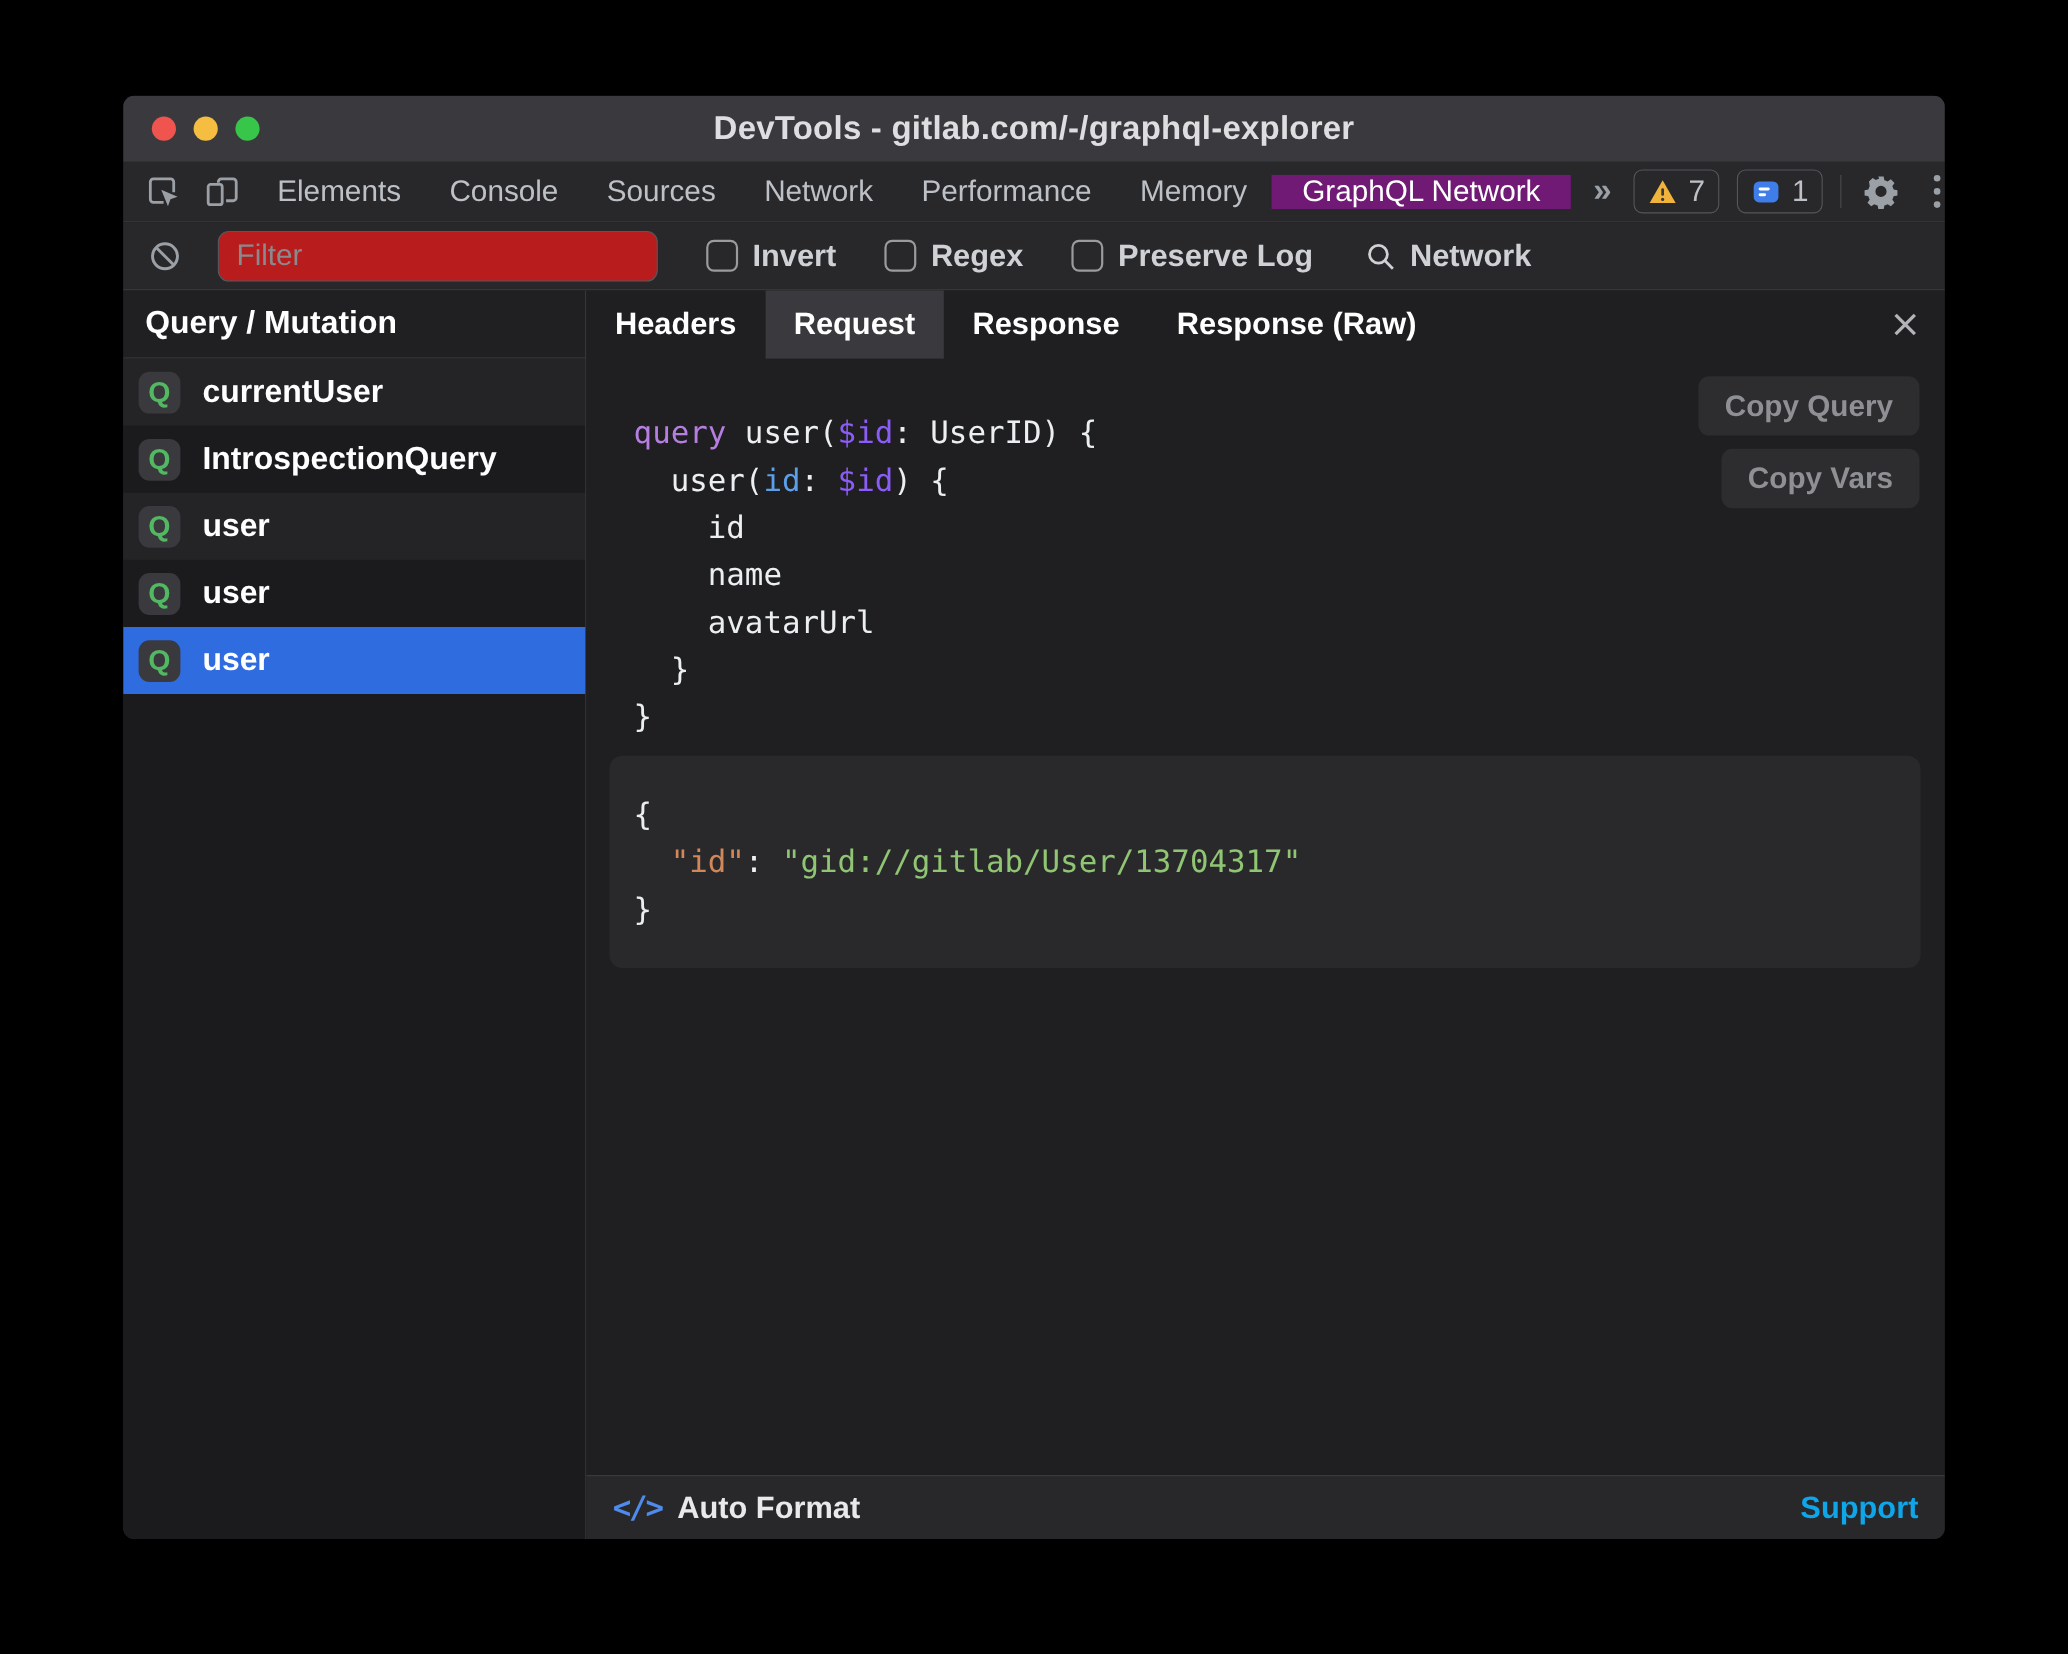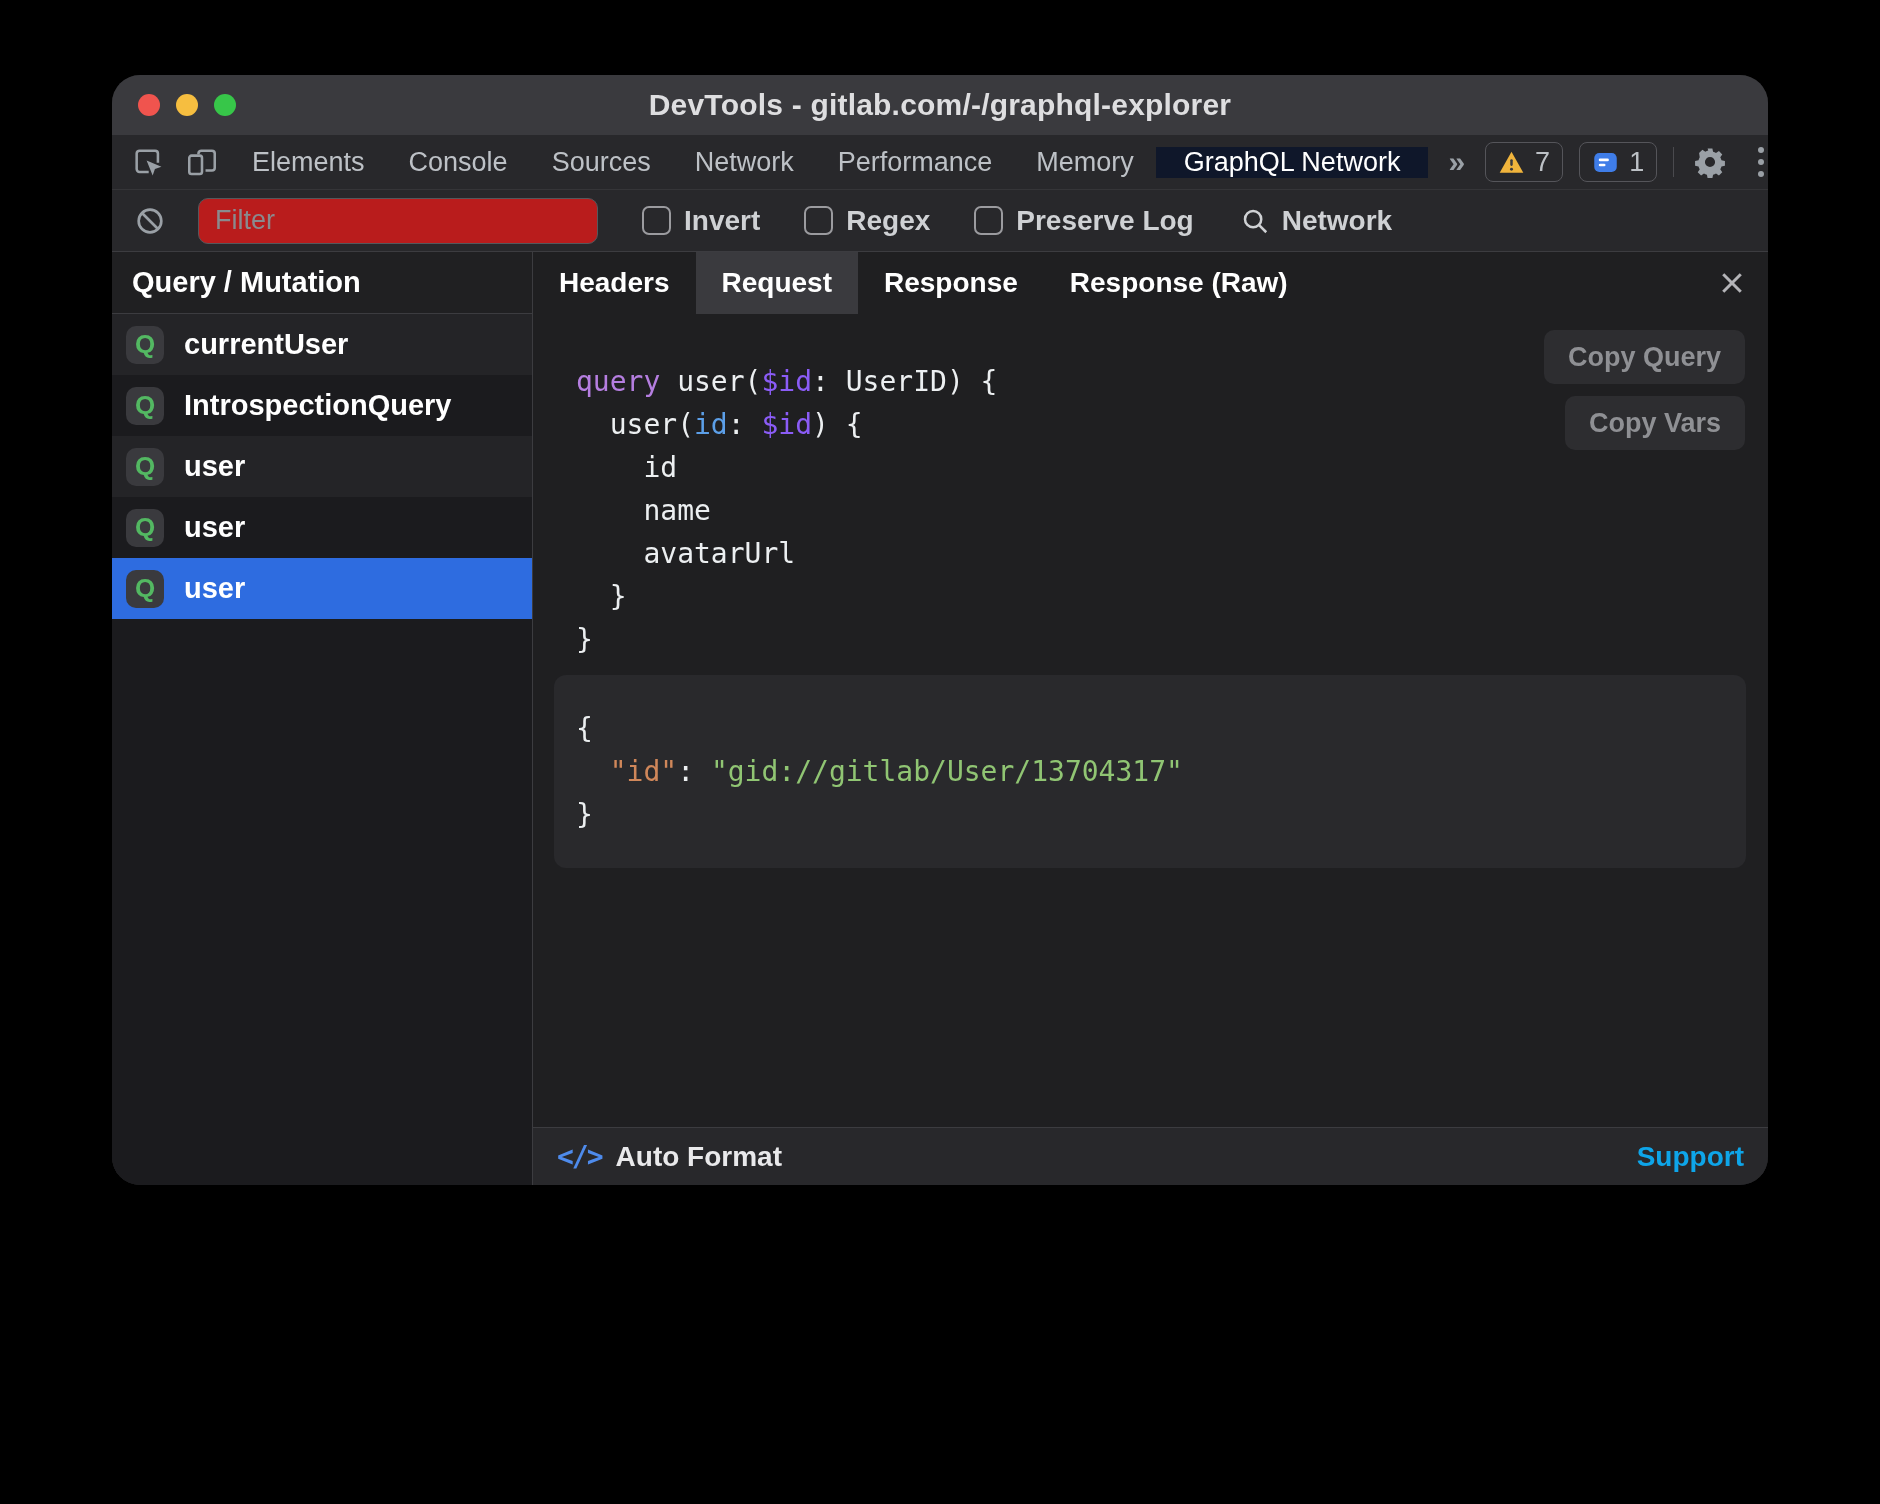--- a/index.html
+++ b/index.html
@@ -1,21 +1,21 @@
 <!DOCTYPE html>
 <html><head>
 <meta charset="utf-8">
 <style>
   * { box-sizing: border-box; margin: 0; padding: 0; }
   html,body { width:1880px; height:1504px; background:#000; overflow:hidden;
     font-family:"Liberation Sans", sans-serif; }
 
   .window {
-    position:absolute; left:112px; top:75px; width:1656px; height:1110px;
-    background:#1f1f21; border-radius:28px; overflow:hidden;
+    position:absolute; left:112px; top:87px; width:1656px; height:1312px;
+    background:#1f1f21; border-radius:10px; overflow:hidden;
     box-shadow:0 0 0 1px rgba(0,0,0,.8), 0 30px 80px rgba(0,0,0,.7);
     display:flex; flex-direction:column;
   }
 
   
   .titlebar { height:60px; background:#3a3a3e; flex:0 0 auto;
     display:flex; align-items:center; position:relative; }
   .traffic { display:flex; gap:16px; padding-left:26px; }
   .light { width:22px; height:22px; border-radius:50%; }
   .light.red { background:#f0544e; }
@@ -26,21 +26,21 @@
 
   
   .toolbar { height:55px; background:#28282b; flex:0 0 auto;
     display:flex; align-items:stretch; border-bottom:1px solid #353538; }
   .tool-icons { display:flex; align-items:center; padding:0 8px 0 16px; gap:14px; color:#9aa0a6; }
   .tool-btn { width:40px; height:40px; display:flex; align-items:center; justify-content:center; }
   .vsep { width:1px; height:30px; background:#4a4a4e; align-self:center; }
   .main-tabs { display:flex; align-items:center; }
   .main-tab { display:flex; align-items:center; padding:0 22px; color:#bdc1c6;
     font-size:27px; white-space:nowrap; }
-  .main-tab.selected { background:#0f172a; color:#fff; padding:0 28px; }
+  .main-tab.selected { background:#701a75; color:#fff; padding:0 28px; }
   .chevrons { display:flex; align-items:center; padding:0 20px; color:#9aa0a6;
     font-size:30px; font-weight:700; }
   .toolbar-right { margin-left:auto; display:flex; align-items:center; gap:16px; padding-right:20px; }
   .badge-pill { display:flex; align-items:center; gap:10px; border:1px solid #55555a;
     border-radius:8px; height:40px; padding:0 12px; color:#bdc1c6; font-size:27px; }
   .dots { display:flex; flex-direction:column; gap:6px; align-items:center; width:30px; }
   .dots i { width:6px; height:6px; border-radius:50%; background:#9aa0a6; display:block; }
 
   
   .filterbar { height:62px; background:#28282b; flex:0 0 auto;

